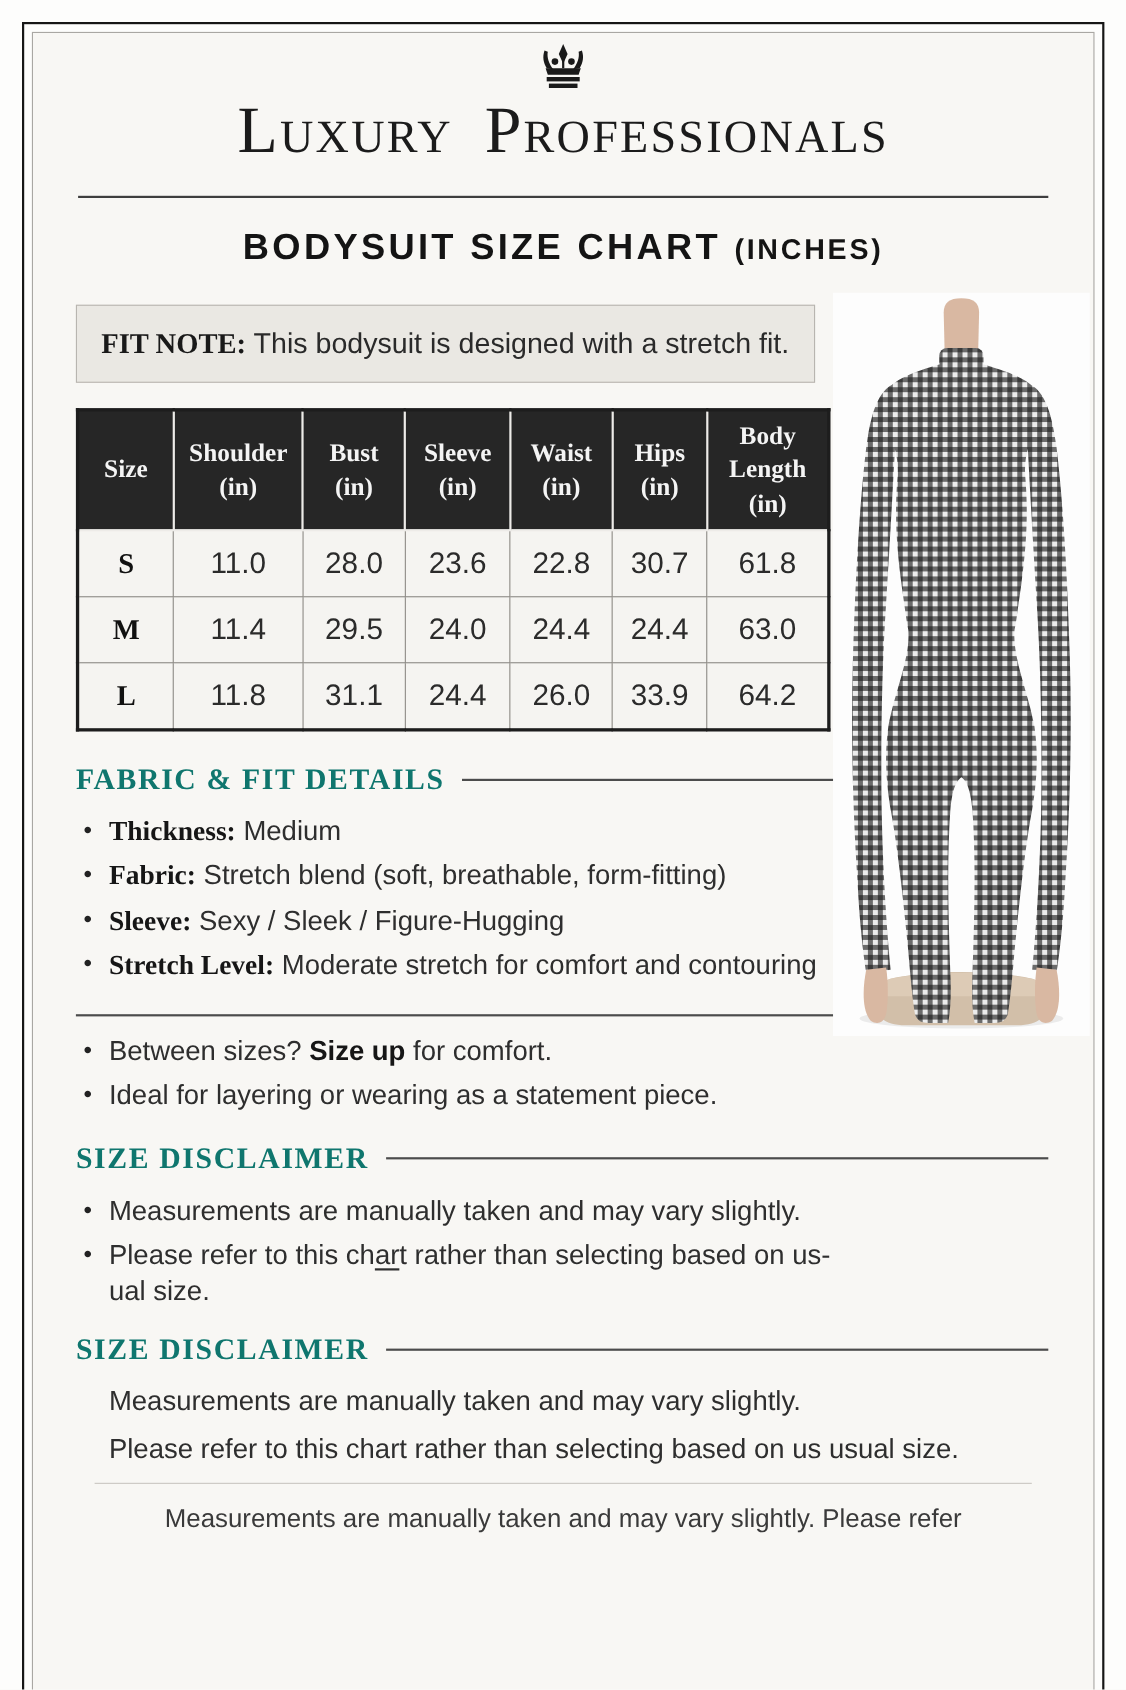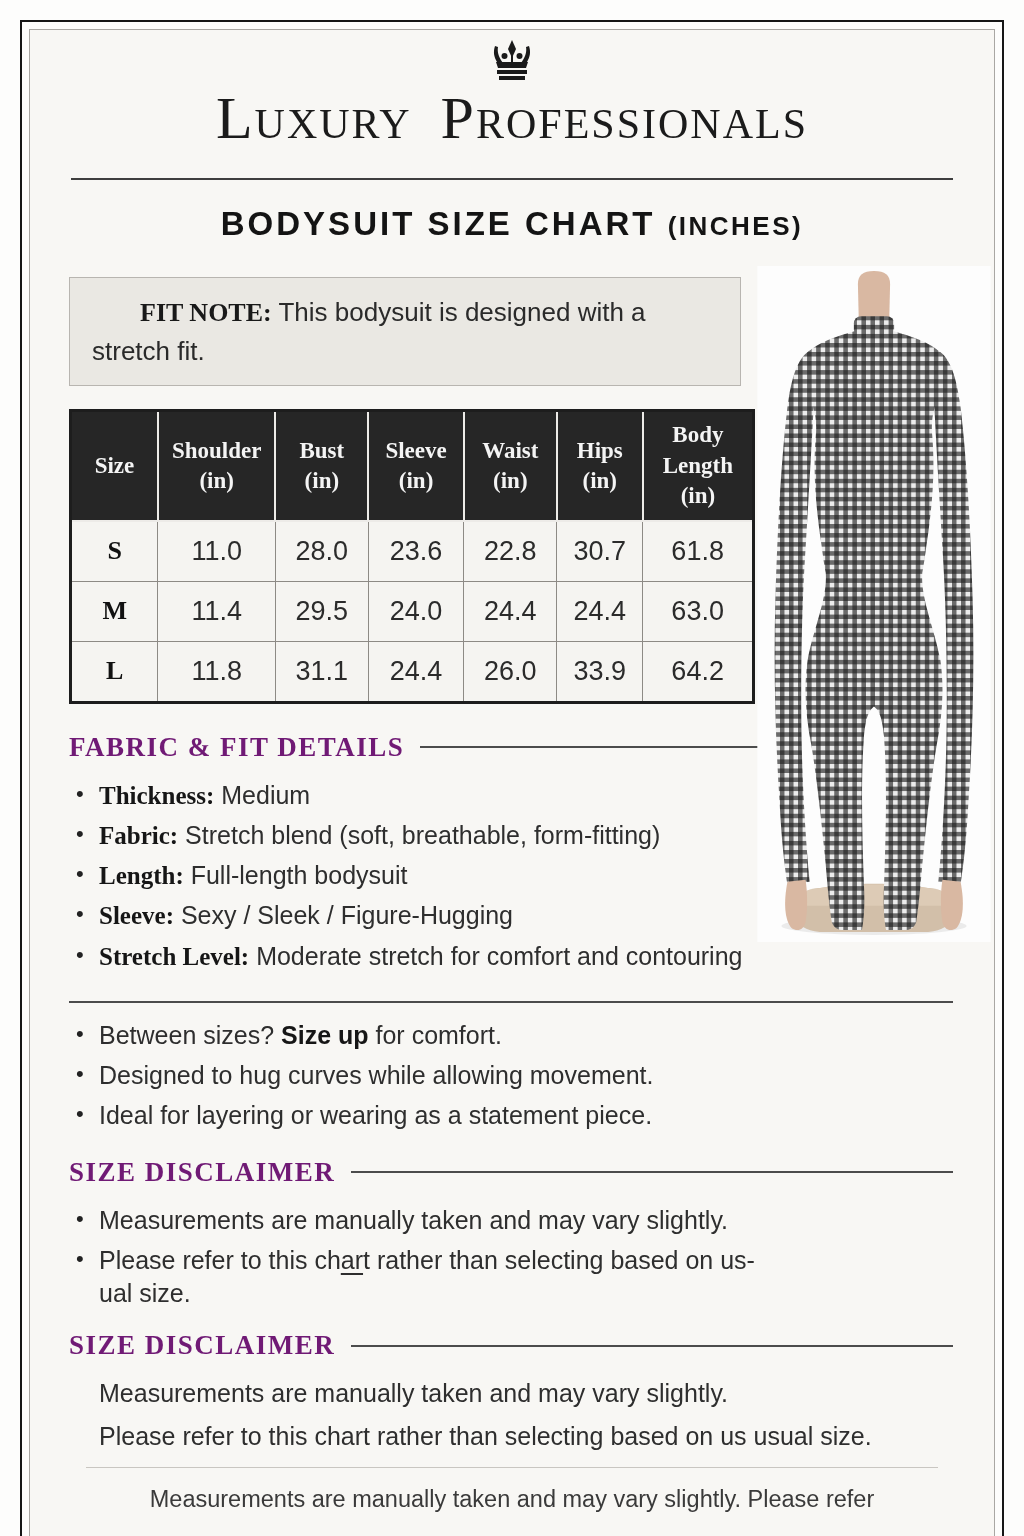--- a/index.html
+++ b/index.html
@@ -42,21 +42,21 @@
     line-height:1.35;
   }
   .page-title .suffix{font-size:26px;letter-spacing:2.5px;font-weight:bold;}
   
   .fit-note{
     margin-top:30px;width:672px;box-sizing:border-box;
     background:#eae8e3;border:1px solid #b8b5b0;
     padding:15px 22px;
     font-size:26px;line-height:1.48;color:#2a2a2a;
   }
-  .fit-note .label{font-family:"Liberation Serif",serif;font-weight:600;color:#191919;margin-left:48px;}
+  .fit-note .label{font-family:"Liberation Serif",serif;font-weight:600;color:#191919;}
   
   table.size-table{
     margin-top:23px;width:686px;
     border-collapse:collapse;
     border:3px solid #1d1d1d;
     background:#f5f4f1;
   }
   table.size-table th{
     background:#262626;color:#f4f4f4;
     font-family:"Liberation Serif",serif;
@@ -71,21 +71,21 @@
     border:1px solid #8d8a85;
   }
   table.size-table td.size-col{
     font-family:"Liberation Serif",serif;font-weight:bold;font-size:26px;color:#111;
   }
   
   .section{margin-top:28px;}
   .section .head{display:flex;align-items:center;gap:16px;}
   .section .stitle{
     font-family:"Liberation Serif",serif;
-    font-size:27px;font-weight:bold;letter-spacing:1.5px;color:#701a75;
+    font-size:27px;font-weight:bold;letter-spacing:1.5px;color:#0f766e;
     white-space:nowrap;
   }
   .section .srule{flex:1;height:2px;background:#4c4c4c;}
   .section ul{list-style:none;margin:16px 0 0 0;padding:0;}
   .section ul li{
     position:relative;padding-left:30px;margin-bottom:7px;
     font-size:25px;line-height:1.33;color:#2e2e2e;
   }
   .section ul:not(.no-bullets) li::before{
     content:"•";position:absolute;left:7px;top:0px;
@@ -204,33 +204,31 @@
   </table>
 
   <div class="section w-narrow">
     <div class="head">
         <span class="stitle">FABRIC &amp; FIT DETAILS</span>
         <span class="srule"></span>
       </div>
     <ul>
         <li><span class="bserif">Thickness:</span><span> Medium</span></li>
         <li><span class="bserif">Fabric:</span><span> Stretch blend (soft, breathable, form-fitting)</span></li>
-        <li><span class="bserif">Length:</span><span> Full-length bodysuit</span></li>
         <li><span class="bserif">Sleeve:</span><span> Sexy / Sleek / Figure-Hugging</span></li>
         <li><span class="bserif">Stretch Level:</span><span> Moderate stretch for comfort and contouring</span></li>
       </ul>
   </div>
 
   <div class="section w-wide">
     <div class="head">
         <span class="srule"></span>
       </div>
     <ul>
         <li><span>Between sizes? </span><span class="bsans">Size up</span><span> for comfort.</span></li>
-        <li><span>Designed to hug curves while allowing movement.</span></li>
         <li><span>Ideal for layering or wearing as a statement piece.</span></li>
       </ul>
   </div>
 
   <div class="section w-wide" style="margin-top:24px">
     <div class="head">
         <span class="stitle">SIZE DISCLAIMER</span>
         <span class="srule"></span>
       </div>
     <ul>

